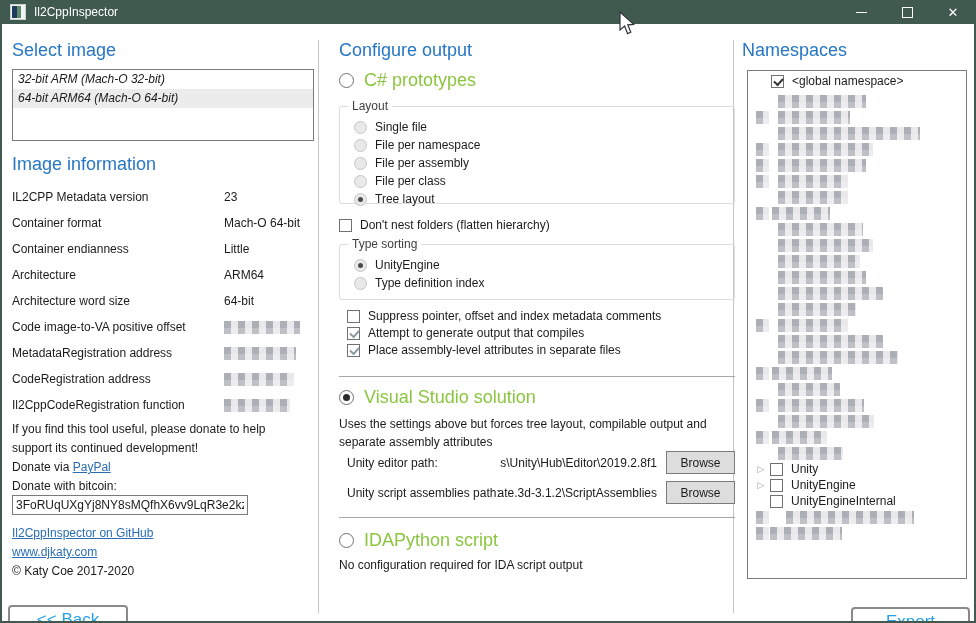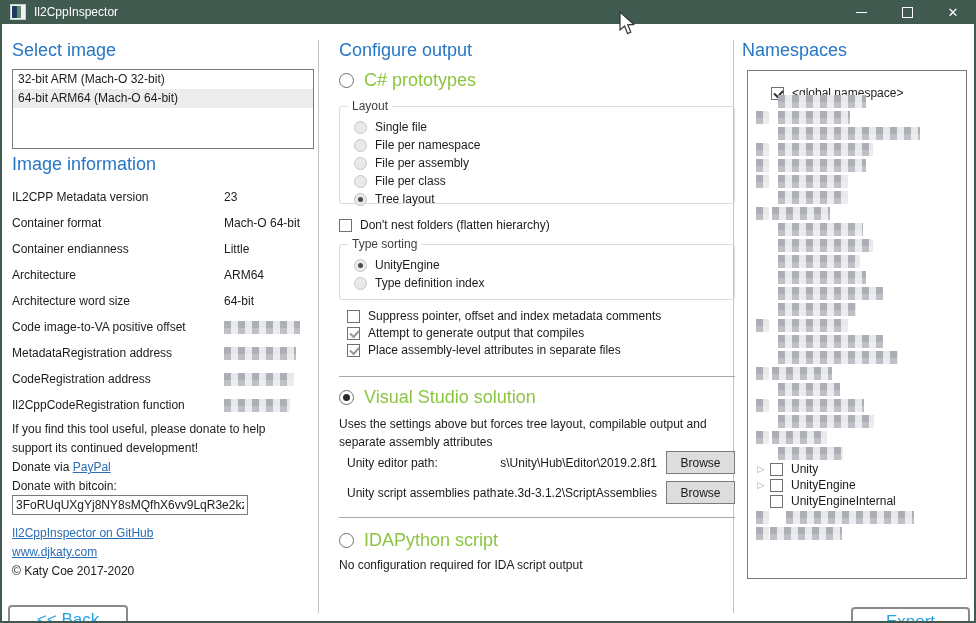--- a/index.html
+++ b/index.html
@@ -91,21 +91,21 @@
   <svg class="cursor" width="20" height="26" viewBox="0 0 20 26">
     <path d="M3 1 L3 19 L7.6 15 L10.6 22.6 L13.8 21.2 L10.8 13.8 L16.6 13.4 Z" fill="#fdfdfd" stroke="#30363a" stroke-width="1.2"></path>
   </svg>
 
   <div class="vdiv" style="left:316px;"></div>
   <div class="vdiv" style="left:731px;"></div>
 
   <div class="panel" style="left:10px;width:304px;">
     <div class="hblue" style="top:8px;left:0;">Select image</div>
 
-    <div class="listbox" style="top:37px;left:0;width:302px;height:80px;">
+    <div class="listbox" style="top:37px;left:0;width:302px;height:72px;font-style:italic;">
       <div class="lb-item">32-bit ARM (Mach-O 32-bit)</div>
       <div class="lb-item selected">64-bit ARM64 (Mach-O 64-bit)</div>
     </div>
 
     <div class="hblue" style="top:122px;left:0;">Image information</div>
 
     <div class="txt" style="top:152px;left:0;right:0;">
       <div class="info-row">
           <span class="info-label">IL2CPP Metadata version</span>
           <span class="info-value">23</span>
@@ -251,21 +251,21 @@
 
     <div class="txt" style="top:498px;left:0;">
       <span class="radio-big" id="ida-radio"></span><span class="green-label">IDAPython script</span>
     </div>
     <div class="txt" style="top:526px;left:0;">No configuration required for IDA script output</div>
   </div>
 
   <div class="panel" style="left:740px;width:230px;">
     <div class="hblue" style="top:8px;left:0;">Namespaces</div>
     <div class="listbox" id="ns-list" style="top:38px;left:5px;width:220px;height:509px;">
-      <div class="ns-row" style="top:14px;">
+      <div class="ns-row" style="top:2px;">
         <span class="cb checked" style="margin-left:23px;"></span>
         <span class="ns-label">&lt;global namespace&gt;</span>
       </div>
 
     <div class="ns-row" style="top: 22px;">
           <span class="blur-block" style="width: 88px; display: inline-block; margin-left: 30px;"></span>
         </div>
         <div class="ns-row" style="top: 38px;">
           <span class="blur-block" style="width: 13px; height: 13px; margin-left: 8px; display: inline-block;"></span>
           <span class="blur-block" style="width: 72px; display: inline-block; margin-left: 9px;"></span>

